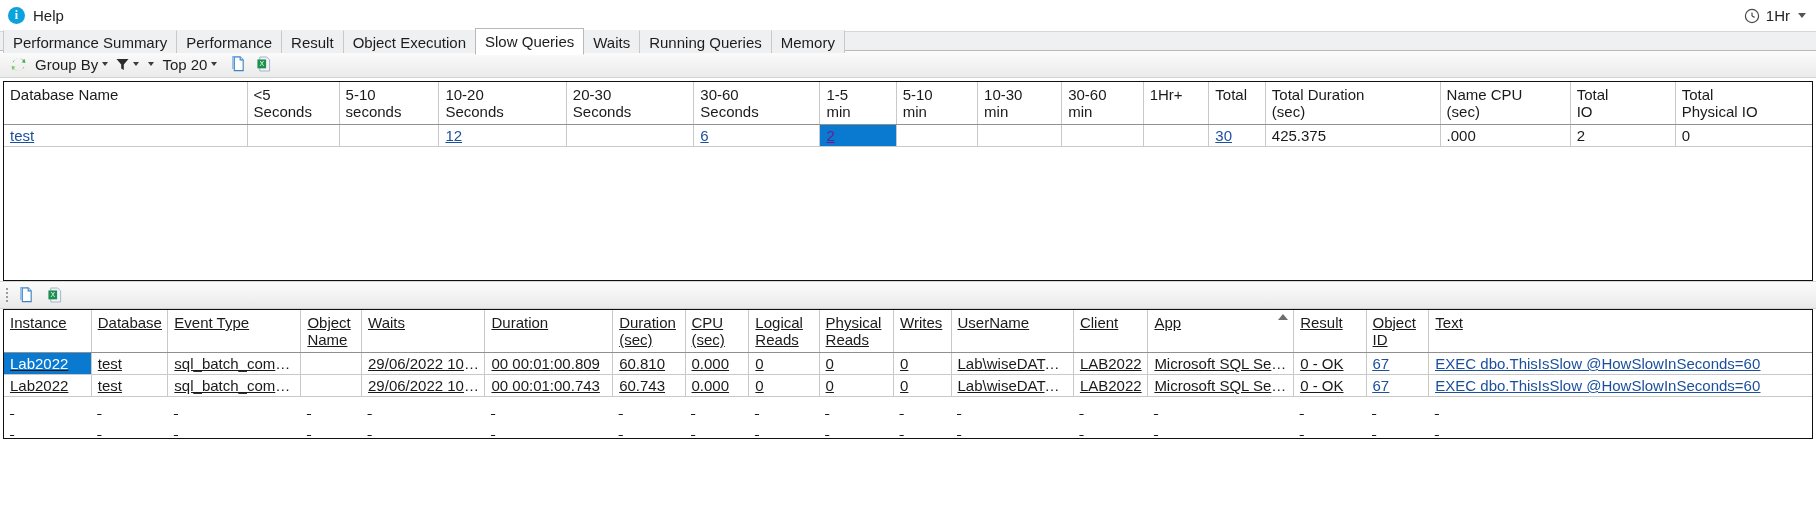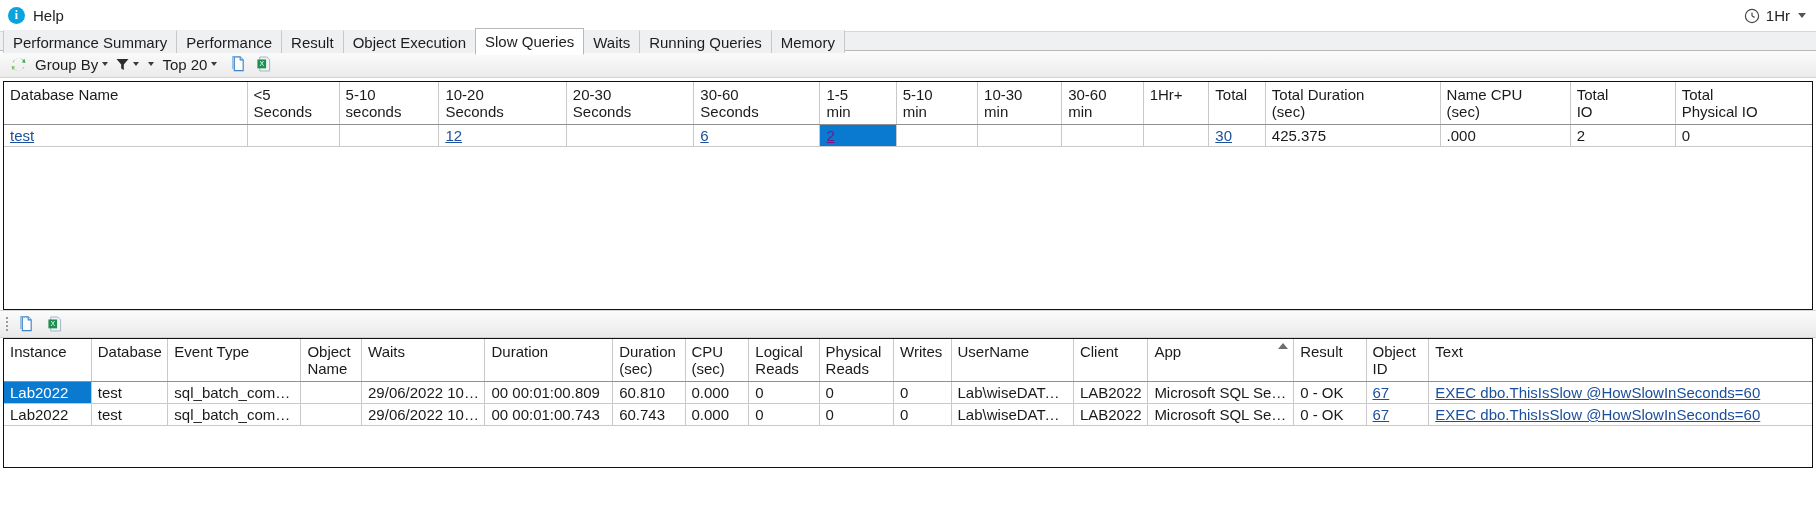--- a/index.html
+++ b/index.html
@@ -183,22 +183,22 @@
     background: linear-gradient(to bottom,#fbfbfb 0%,#f2f2f2 55%,#e9e9e9 100%);
     border-top: 1px solid #d6d6d6;
     border-bottom: 1px solid #d2d2d2;
   }
   .grip {
     display: flex; flex-direction: column; gap: 2px;
     margin-right: 4px;
   }
   .grip i { width: 2px; height: 2px; background: #9b9b9b; display: block; }
 
-  .pane-top { margin: 3px 3px 0 3px; height: 229px; }
-  .pane-bottom { margin: 0 3px 0 3px; height: 130px; }
+  .pane-top { margin: 3px 3px 0 3px; height: 200px; }
+  .pane-bottom { margin: 0 3px 0 3px; height: 130px; text-decoration: underline; }
 </style>
 </head>
 <body>
 
 <div class="helpbar">
   <div class="helpbar-left">
     <span class="info-icon">i</span>
     <span class="help-label">Help</span>
   </div>
   <div class="helpbar-right">

